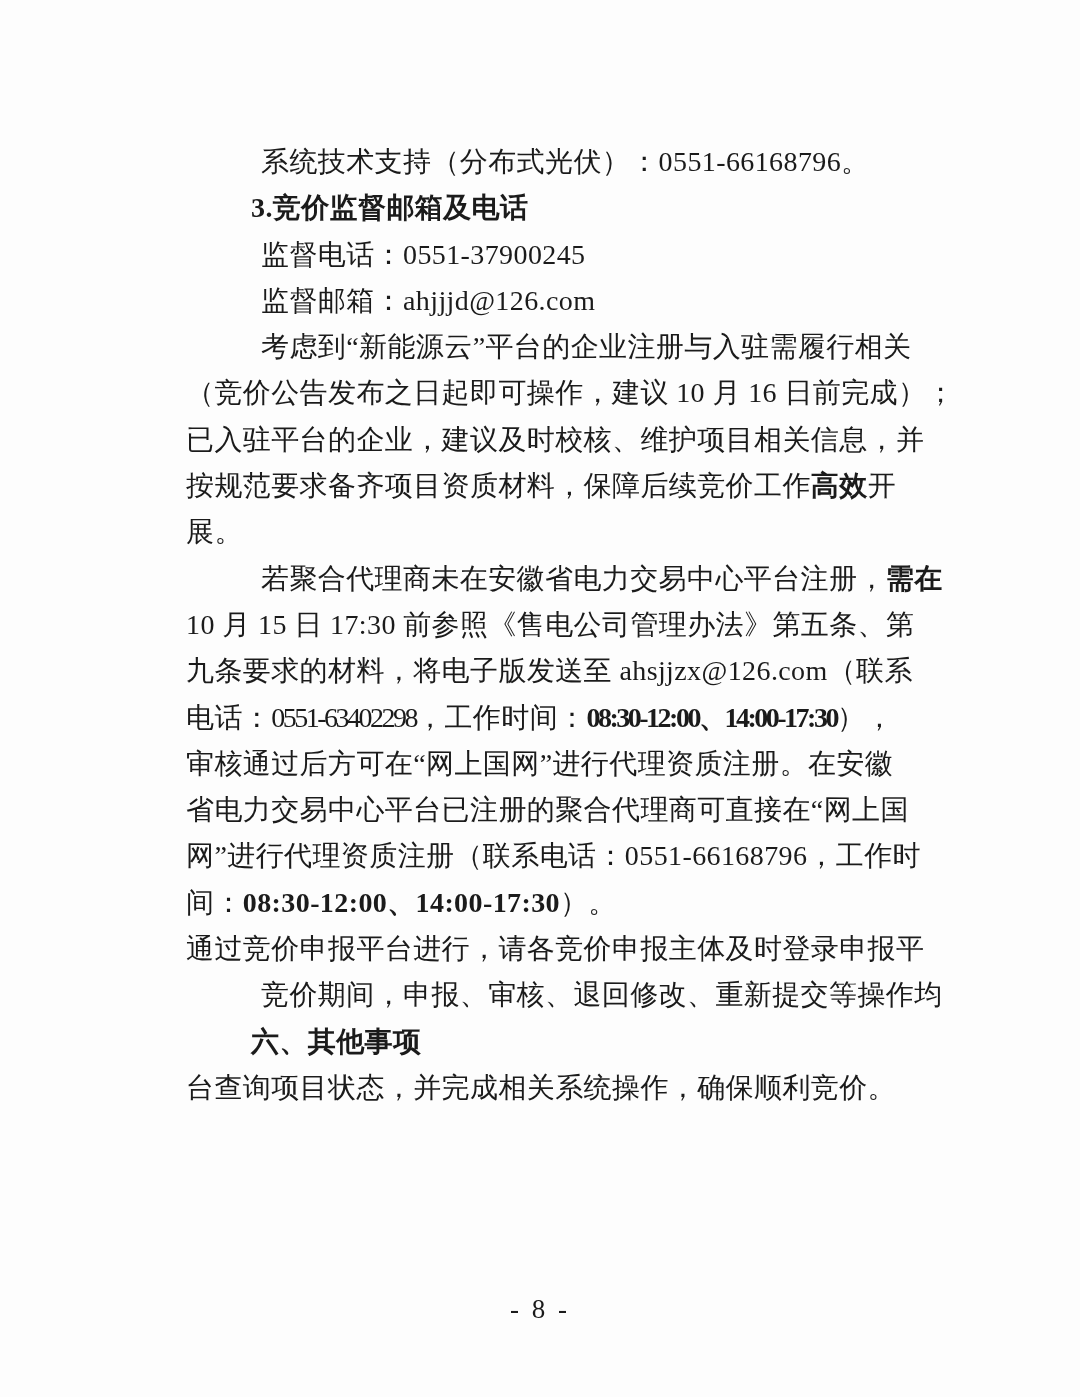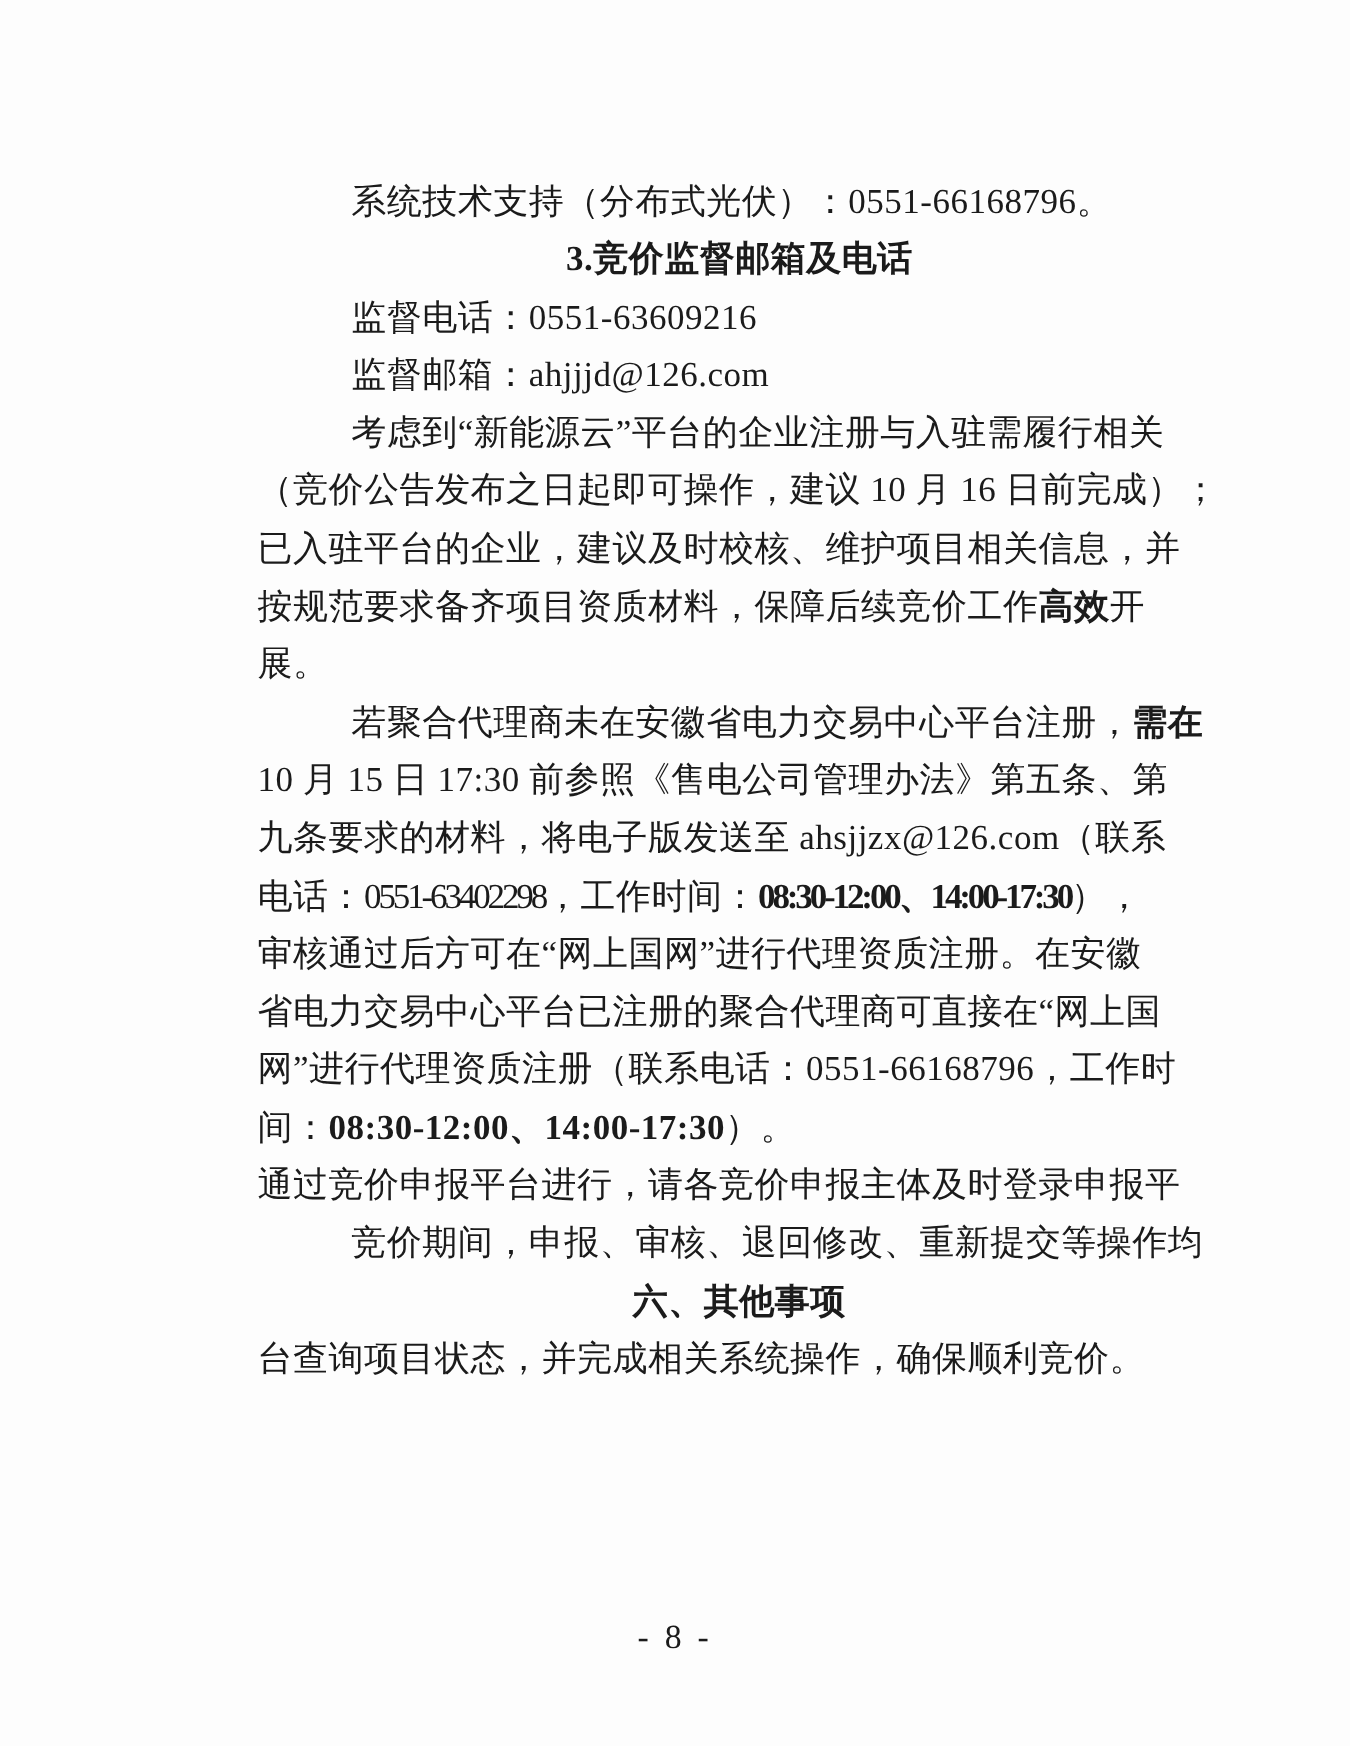--- a/index.html
+++ b/index.html
@@ -11,33 +11,33 @@
     position: relative;
     width: 1080px;
     height: 1397px;
     background: #fdfdfd;
     overflow: hidden;
     font-family: "Liberation Serif", "DejaVu Serif", serif;
     color: #1b1b1b;
   }
   .text-block {
     position: absolute;
-    left: 206px;
+    left: 186px;
     top: 139px;
     width: 706px;
   }
   .line {
     height: 46.3px;
     line-height: 46.3px;
     font-size: 28px;
     letter-spacing: 0.4px;
     white-space: nowrap;
   }
   .line.indent { padding-left: 75px; }
-  .line.heading { padding-left: 65px; text-align: center; }
+  .line.heading { padding-left: 65px; }
   .line.flush { padding-left: 0; }
   .b { font-weight: 700; }
   .num { letter-spacing: -2.5px; }
   .page-number {
     position: absolute;
     top: 1294px;
     left: 0;
     width: 100%;
     text-align: center;
     font-size: 27px;
@@ -45,21 +45,21 @@
   }
 </style>
 </head>
 <body>
 
 <div class="page">
   <div class="text-block">
 
   <div class="line indent"><span>系统技术支持（分布式光伏）：0551-66168796。</span></div>
       <div class="line heading"><span class="b">3.竞价监督邮箱及电话</span></div>
-      <div class="line indent"><span>监督电话：0551-63609216</span></div>
+      <div class="line indent"><span>监督电话：0551-37900245</span></div>
       <div class="line indent"><span>监督邮箱：ahjjjd@126.com</span></div>
       <div class="line indent"><span>考虑到“新能源云”平台的企业注册与入驻需履行相关</span></div>
       <div class="line flush"><span>（竞价公告发布之日起即可操作，建议 10 月 16 日前完成）；</span></div>
       <div class="line flush"><span>已入驻平台的企业，建议及时校核、维护项目相关信息，并</span></div>
       <div class="line flush"><span>按规范要求备齐项目资质材料，保障后续竞价工作</span><span class="b">高效</span><span>开</span></div>
       <div class="line flush"><span>展。</span></div>
       <div class="line indent"><span>若聚合代理商未在安徽省电力交易中心平台注册，</span><span class="b">需在</span></div>
       <div class="line flush"><span>10 月 15 日 17:30 前参照《售电公司管理办法》第五条、第</span></div>
       <div class="line flush"><span>九条要求的材料，将电子版发送至 ahsjjzx@126.com（联系</span></div>
       <div class="line flush"><span>电话：</span><span class="num">0551-63402298</span><span>，工作时间：</span><span class="b num">08:30-12:00、14:00-17:30</span><span>），</span></div>

